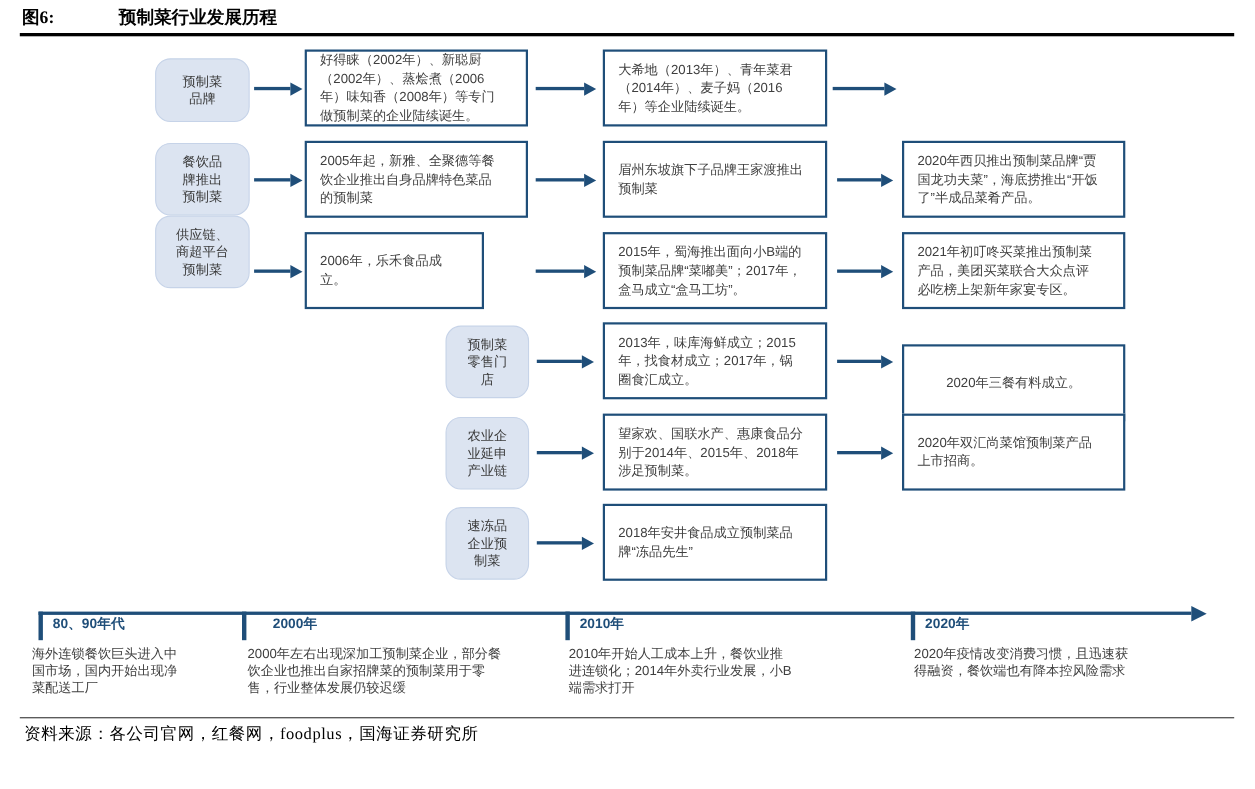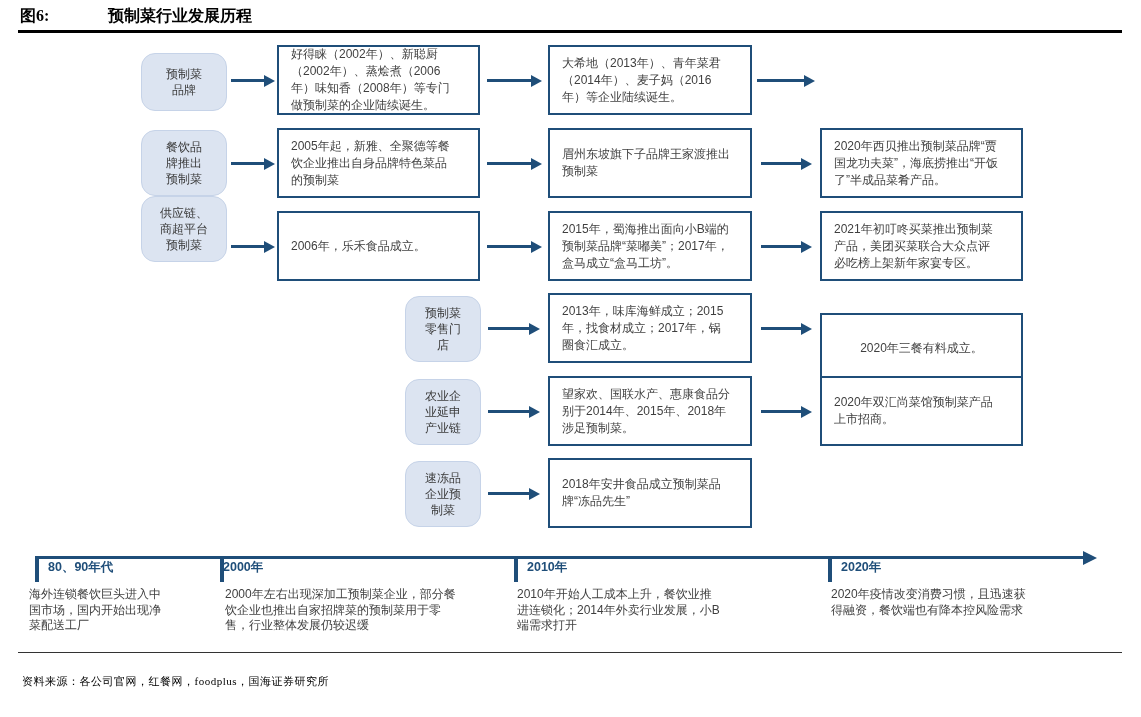--- a/index.html
+++ b/index.html
@@ -35,21 +35,21 @@
   
   .axis{position:absolute;left:35px;top:556px;width:1048px;height:3px;background:#1f4e79;}
   .axis-head{position:absolute;left:1083px;top:550.5px;width:0;height:0;
     border-left:14px solid #1f4e79;border-top:7px solid transparent;border-bottom:7px solid transparent;}
   .tick{position:absolute;top:556px;width:4px;height:26px;background:#1f4e79;}
   .era-label{position:absolute;top:559px;font-size:12.5px;font-weight:bold;color:#1f4e79;white-space:nowrap;}
   .era-desc{position:absolute;top:587px;font-size:12px;line-height:15.5px;color:#3f3f3f;}
   
   .rule-thin{position:absolute;left:18px;top:652px;width:1104px;height:1px;background:#333;}
   .source{position:absolute;left:22px;top:658px;font-family:"Liberation Serif","DejaVu Serif",serif;
-    font-size:11px;color:#000;letter-spacing:0.5px;margin-top:16px;}
+    font-size:15px;color:#000;letter-spacing:0.5px;}
 </style>
 </head>
 <body>
 
 <div class="canvas">
 
   <div class="fig-header">
     <span class="fig-label">图6:</span><span class="fig-title">预制菜行业发展历程</span>
   </div>
   <div class="rule-thick"></div>
@@ -69,21 +69,21 @@
   <div class="box" style="left:277px;top:128px;width:203px">2005年起，新雅、全聚德等餐饮企业推出自身品牌特色菜品的预制菜</div>
   <div class="arrow" style="left:487px;top:162px;width:44px"></div>
   <div class="box" style="left:548px;top:128px;width:204px">眉州东坡旗下子品牌王家渡推出预制菜</div>
   <div class="arrow" style="left:761px;top:162px;width:40px"></div>
   <div class="box" style="left:820px;top:128px;width:203px">2020年西贝推出预制菜品牌“贾国龙功夫菜”，海底捞推出“开饭了”半成品菜肴产品。</div>
 
   <div class="pill" style="left:141px;top:196px;width:86px;height:66px">供应链、
 商超平台
 预制菜</div>
   <div class="arrow" style="left:231px;top:245px;width:33px"></div>
-  <div class="box" style="left:277px;top:211px;width:203px">2006年，乐禾食品成立。</div>
+  <div class="box" style="left:277px;top:211px;width:163px">2006年，乐禾食品成立。</div>
   <div class="arrow" style="left:487px;top:245px;width:44px"></div>
   <div class="box" style="left:548px;top:211px;width:204px">2015年，蜀海推出面向小B端的预制菜品牌“菜嘟美”；2017年，盒马成立“盒马工坊”。</div>
   <div class="arrow" style="left:761px;top:245px;width:40px"></div>
   <div class="box" style="left:820px;top:211px;width:203px">2021年初叮咚买菜推出预制菜产品，美团买菜联合大众点评必吃榜上架新年家宴专区。</div>
 
   <div class="pill" style="left:405px;top:296px;width:76px;height:66px">预制菜
 零售门
 店</div>
   <div class="arrow" style="left:488px;top:327px;width:41px"></div>
   <div class="box" style="left:548px;top:293px;width:204px">2013年，味库海鲜成立；2015年，找食材成立；2017年，锅圈食汇成立。</div>
@@ -106,21 +106,21 @@
 
   <div class="axis"></div>
   <div class="axis-head"></div>
 
   <div class="tick" style="left:35px"></div>
   <div class="tick" style="left:220px"></div>
   <div class="tick" style="left:514px"></div>
   <div class="tick" style="left:828px"></div>
 
   <div class="era-label" style="left:48px">80、90年代</div>
-  <div class="era-label" style="left:223px">2000年</div>
+  <div class="era-label" style="left:248px">2000年</div>
   <div class="era-label" style="left:527px">2010年</div>
   <div class="era-label" style="left:841px">2020年</div>
 
   <div class="era-desc" style="left:29px;width:132px">海外连锁餐饮巨头进入中国市场，国内开始出现净菜配送工厂</div>
   <div class="era-desc" style="left:225px;width:232px">2000年左右出现深加工预制菜企业，部分餐饮企业也推出自家招牌菜的预制菜用于零售，行业整体发展仍较迟缓</div>
   <div class="era-desc" style="left:517px;width:205px">2010年开始人工成本上升，餐饮业推进连锁化；2014年外卖行业发展，小B端需求打开</div>
   <div class="era-desc" style="left:831px;width:200px">2020年疫情改变消费习惯，且迅速获得融资，餐饮端也有降本控风险需求</div>
 
   <div class="rule-thin"></div>
   <div class="source">资料来源：各公司官网，红餐网，foodplus，国海证券研究所</div>

